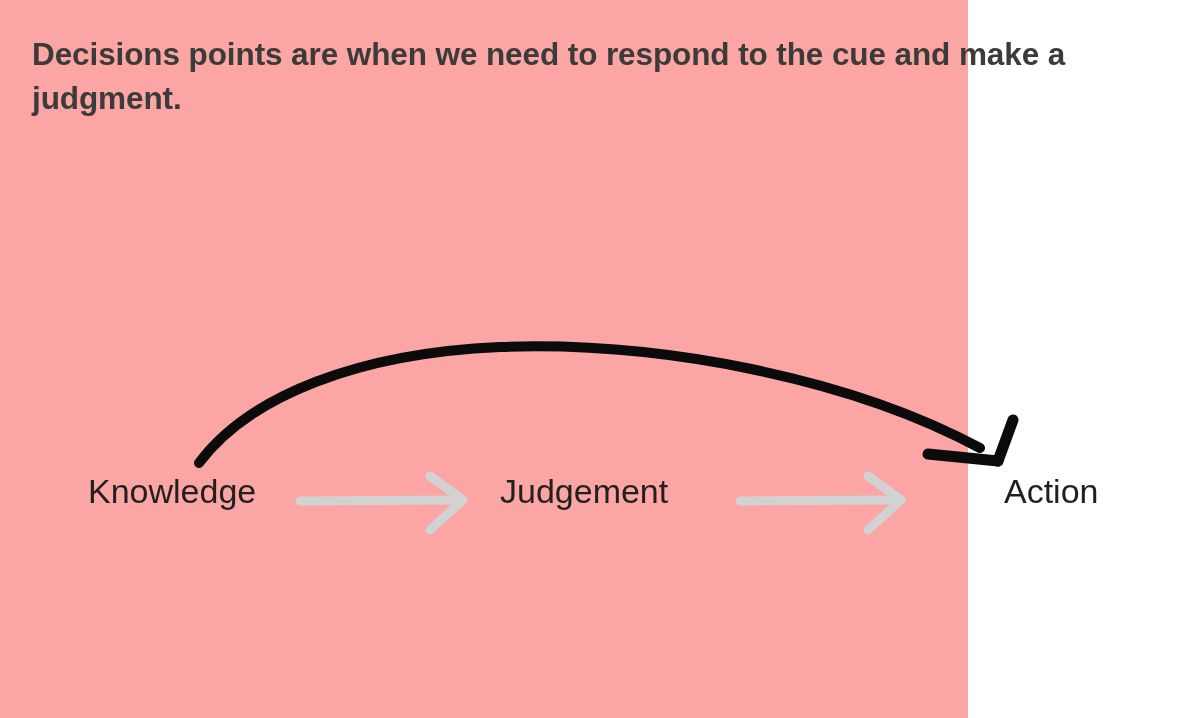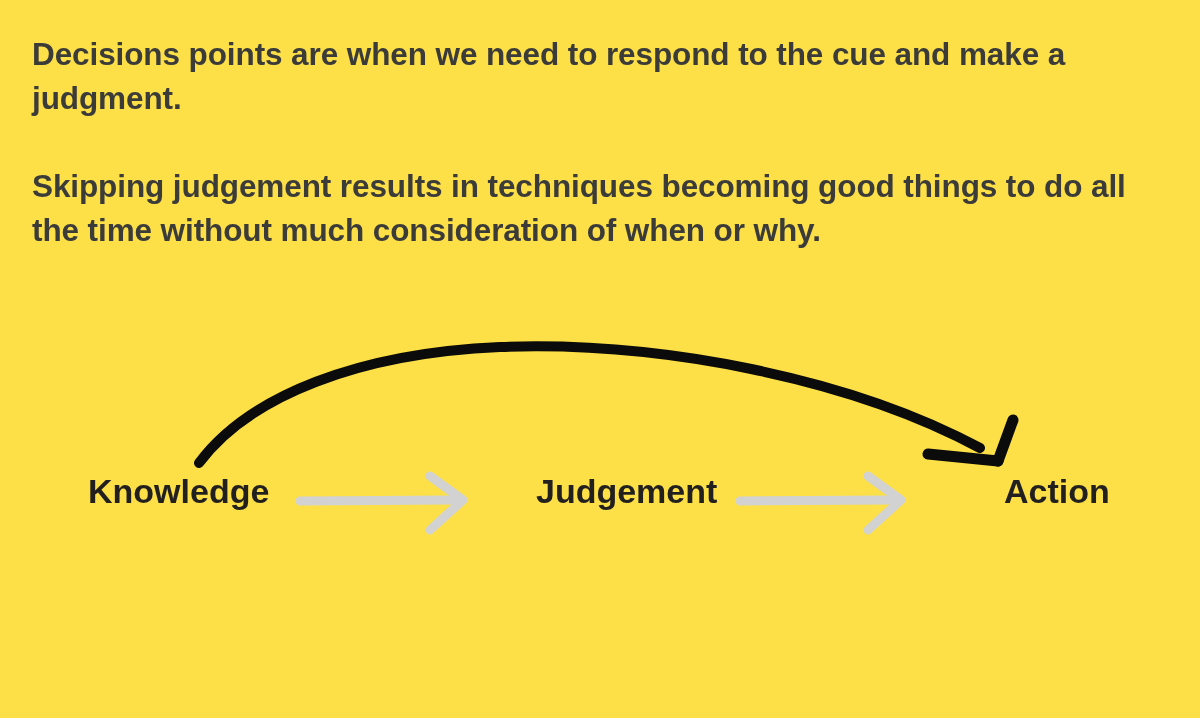--- a/index.html
+++ b/index.html
@@ -11,23 +11,23 @@
     width: 1200px;
     height: 718px;
     background: #ffffff;
     font-family: "Liberation Sans", sans-serif;
     overflow: hidden;
     position: relative;
   }
 
   .slide {
     position: relative;
-    width: 1200px;
+    width: 968px;
     height: 718px;
-    background: #fde047;
+    background: #fca5a5;
   }
 
   
   .text-block {
     position: absolute;
     left: 32px;
     top: 32px;
     width: 1140px;
   }
 
@@ -57,40 +57,39 @@
 
   .diagram svg {
     display: block;
     width: 1200px;
     height: 260px;
   }
 
   .node-label {
     position: absolute;
     font-family: "Liberation Sans", sans-serif;
-    font-weight: bold;
+    font-weight: normal;
     font-size: 34px;
     color: #221f1f;
     white-space: nowrap;
     line-height: 1;
   }
 
   #label-knowledge { left: 88px;  top: 474px; }
-  #label-judgement { left: 536px; top: 474px; text-align: right; }
+  #label-judgement { left: 500px; top: 474px; text-align: right; }
   #label-action    { left: 1004px; top: 474px; }
 </style>
 </head>
 <body>
 
 <div class="slide">
 
   <div class="text-block">
     <p class="para">Decisions points are when we need to respond to the cue and make a judgment.</p>
     <div class="para-gap"></div>
-    <p class="para">Skipping judgement results in techniques becoming good things to do all the time without much consideration of when or why.</p>
   </div>
 
   <div class="diagram">
     <svg viewBox="0 0 1200 260" xmlns="http://www.w3.org/2000/svg">
 
       <g>
         <path d="M 300,181 L 452,180" stroke="#d2d2d2" stroke-width="9" stroke-linecap="round" fill="none"></path>
         <path d="M 430,156 L 463,180 L 430,210" stroke="#d2d2d2" stroke-width="9" stroke-linecap="round" stroke-linejoin="round" fill="none"></path>
       </g>
 

